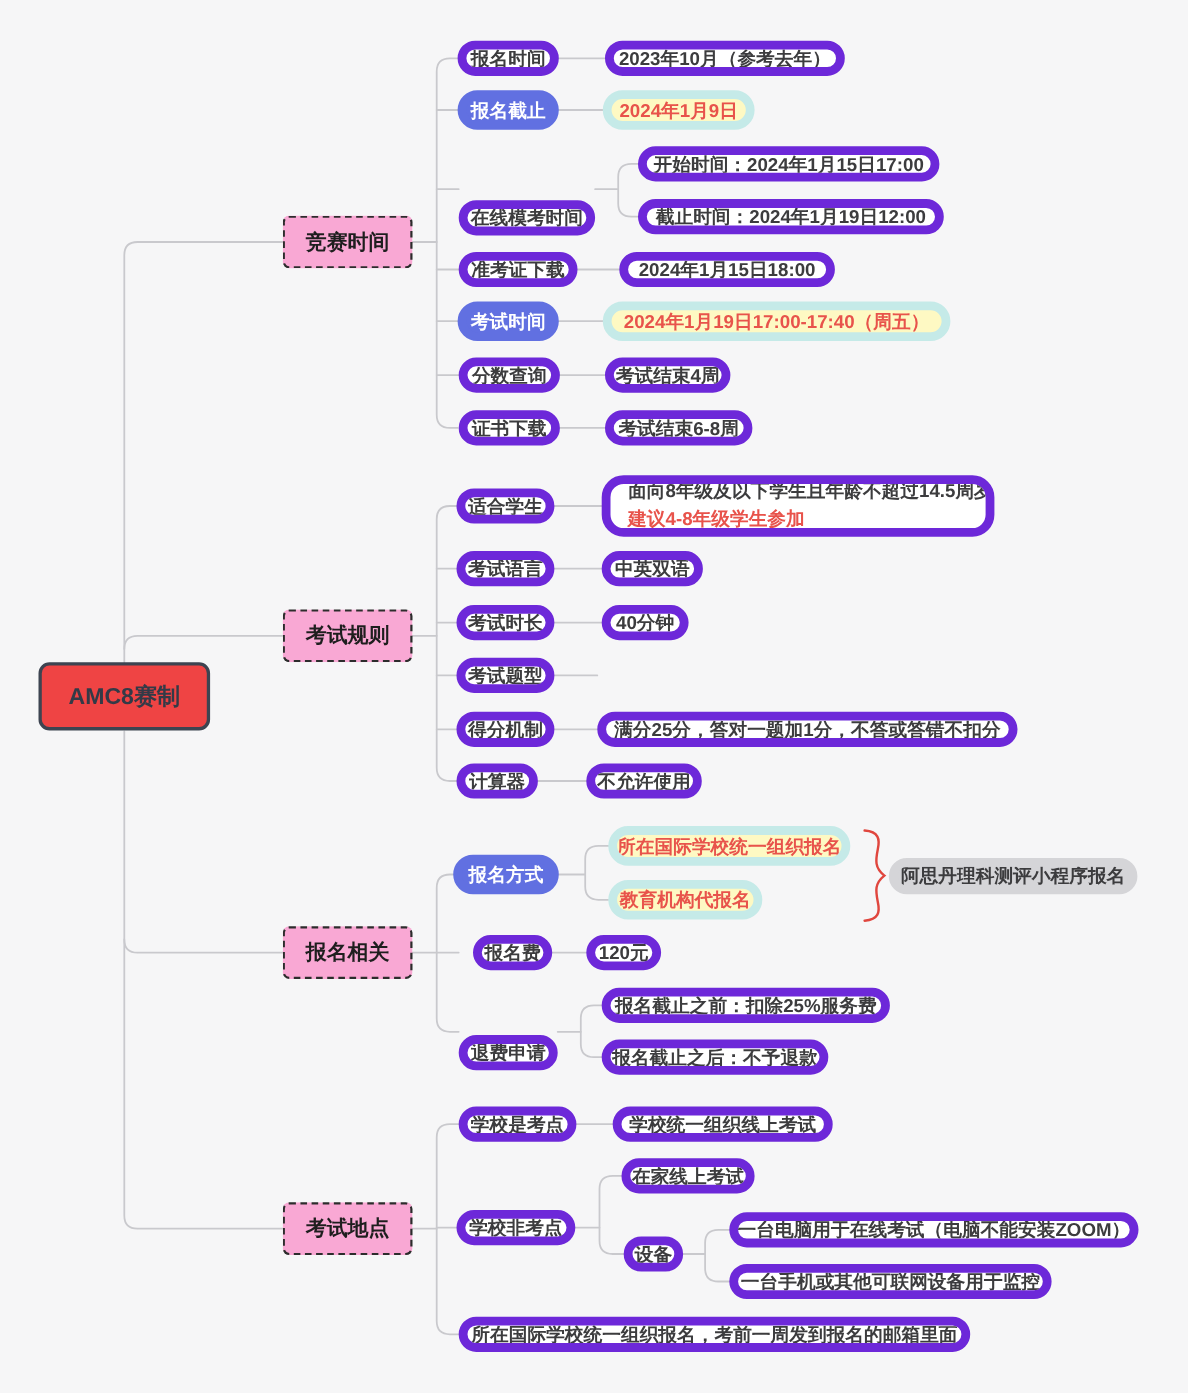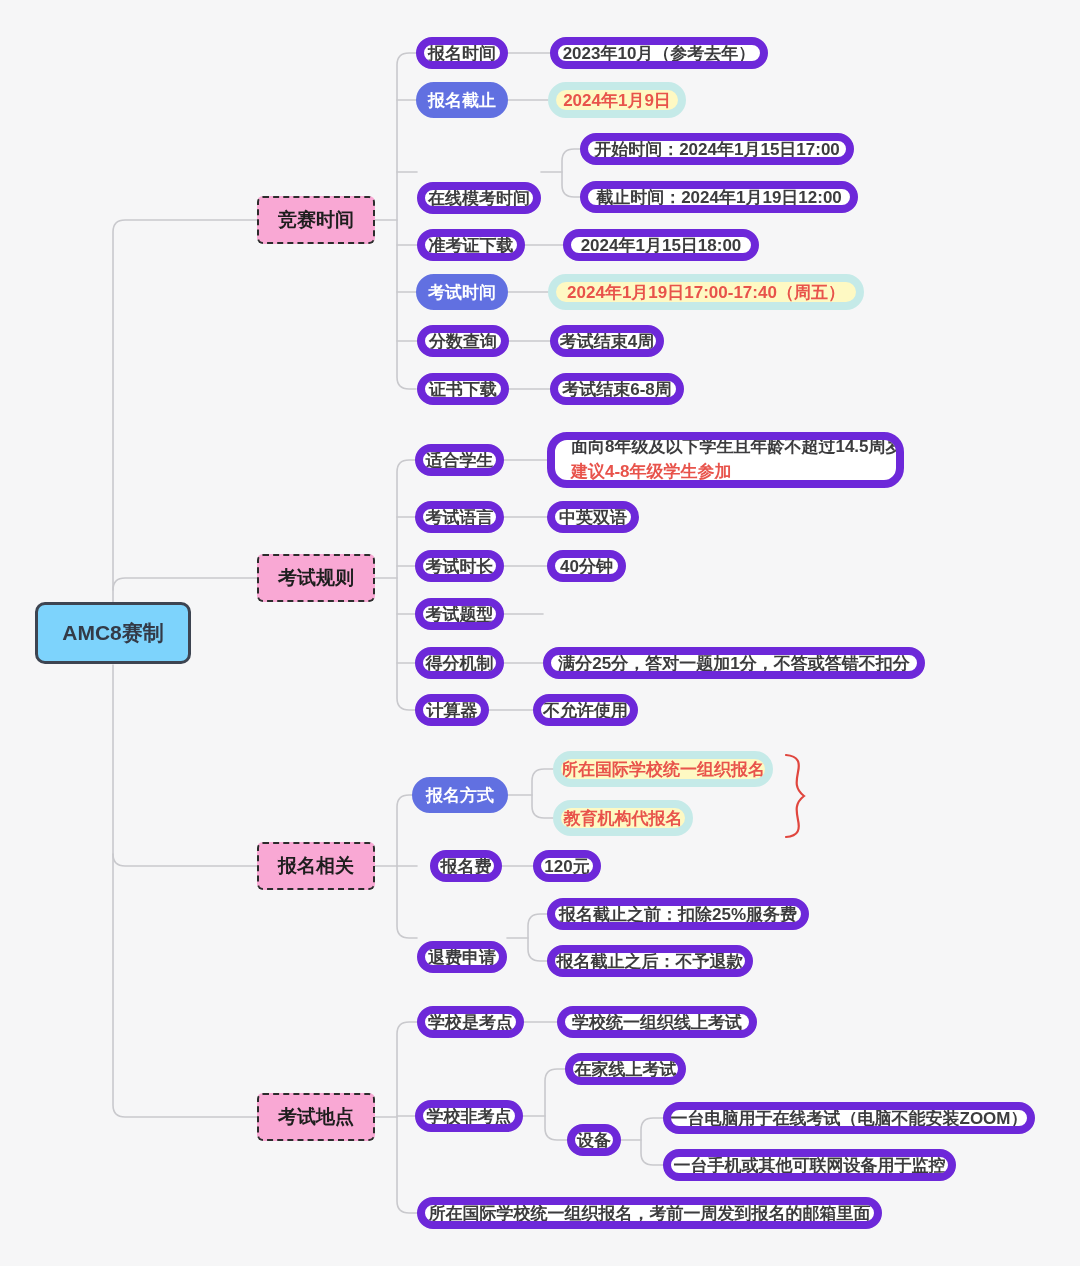--- a/index.html
+++ b/index.html
@@ -26,21 +26,21 @@
   .pill.multiline{
     flex-direction:column;align-items:flex-start;justify-content:center;
     border-radius:20px;padding:0 16px;line-height:1.45;
   }
   .pill.multiline .red{color:#e8534b;}
   .branch{
     background:#f9a8d4;border:2.5px dashed #2c2c2c;border-radius:6px;
     font-size:19px;color:#1e1e1e;
   }
   .root{
-    background:#7dd3fc;border:3px solid #3d4451;border-radius:10px;
+    background:#ef4444;border:3px solid #3d4451;border-radius:10px;
     font-size:21px;color:#333a47;
   }
 </style>
 </head>
 <body>
 
 <div id="stage">
 
   <svg id="wires" width="1080" height="1266" viewBox="0 0 1080 1266">
     <g fill="none" stroke="#c9c9cd" stroke-width="1.6" stroke-linecap="round">
@@ -146,20 +146,21 @@
 
   <div class="node pill" style="left:415px;top:647px;width:89px;height:32px;">得分机制</div>
   <div class="node pill" style="left:543px;top:647px;width:382px;height:32px;">满分25分，答对一题加1分，不答或答错不扣分</div>
 
   <div class="node pill" style="left:415px;top:694px;width:74px;height:32px;">计算器</div>
   <div class="node pill" style="left:533px;top:694px;width:105px;height:32px;">不允许使用</div>
 
   <div class="node pill blue" style="left:412px;top:777px;width:96px;height:36px;">报名方式</div>
   <div class="node pill teal" style="left:553px;top:751px;width:220px;height:36px;">所在国际学校统一组织报名</div>
   <div class="node pill teal" style="left:553px;top:800px;width:140px;height:36px;">教育机构代报名</div>
+  <div class="node pill gray" style="left:808px;top:780px;width:226px;height:33px;">阿思丹理科测评小程序报名</div>
 
   <div class="node pill" style="left:430px;top:850px;width:72px;height:32px;">报名费</div>
   <div class="node pill" style="left:533px;top:850px;width:68px;height:32px;">120元</div>
 
   <div class="node pill" style="left:417px;top:922px;width:90px;height:32px;margin-top:19px;">退费申请</div>
   <div class="node pill" style="left:547px;top:898px;width:262px;height:32px;">报名截止之前：扣除25%服务费</div>
   <div class="node pill" style="left:547px;top:945px;width:206px;height:32px;">报名截止之后：不予退款</div>
 
   <div class="node pill" style="left:417px;top:1006px;width:107px;height:32px;">学校是考点</div>
   <div class="node pill" style="left:557px;top:1006px;width:200px;height:32px;">学校统一组织线上考试</div>

